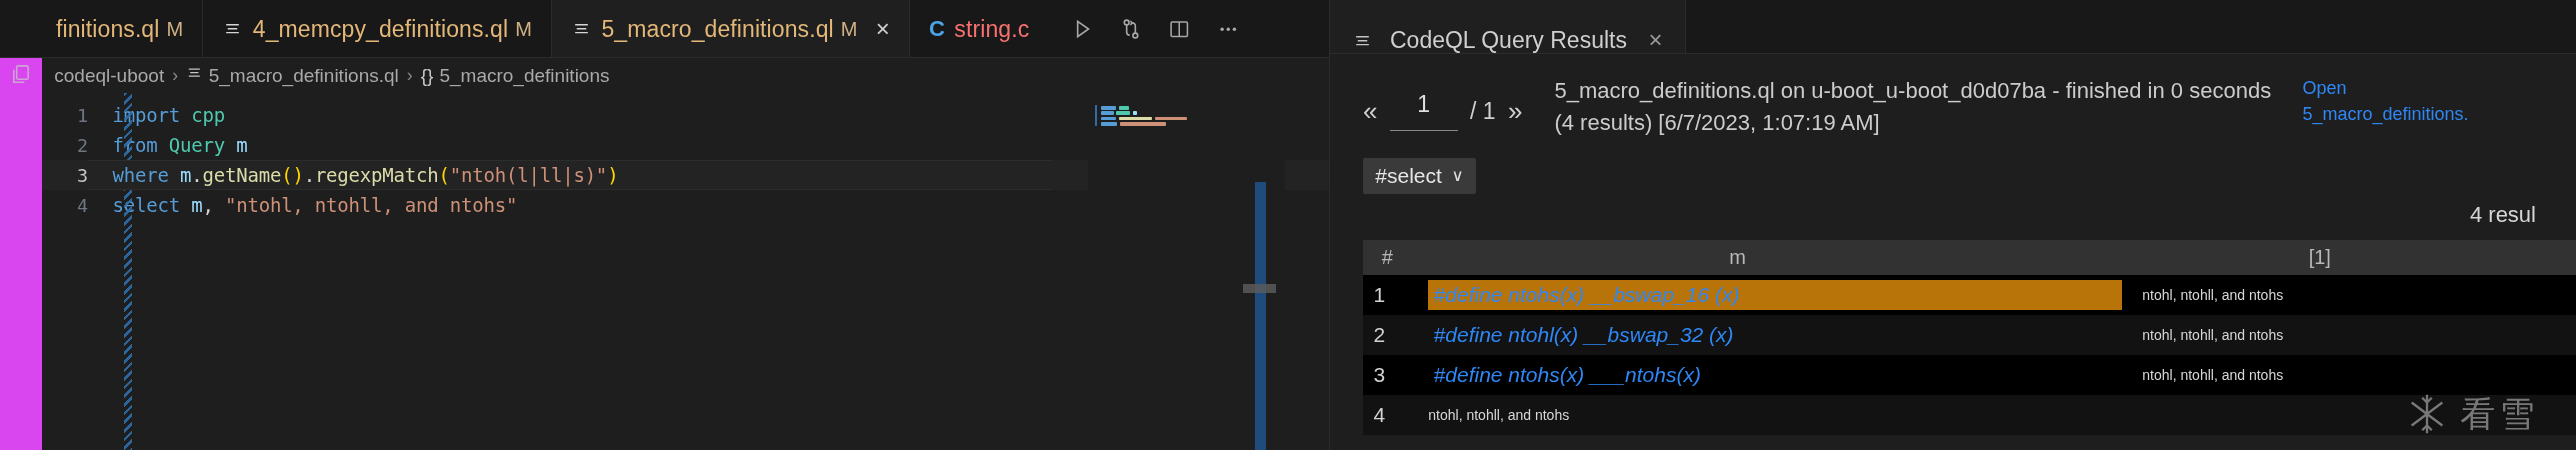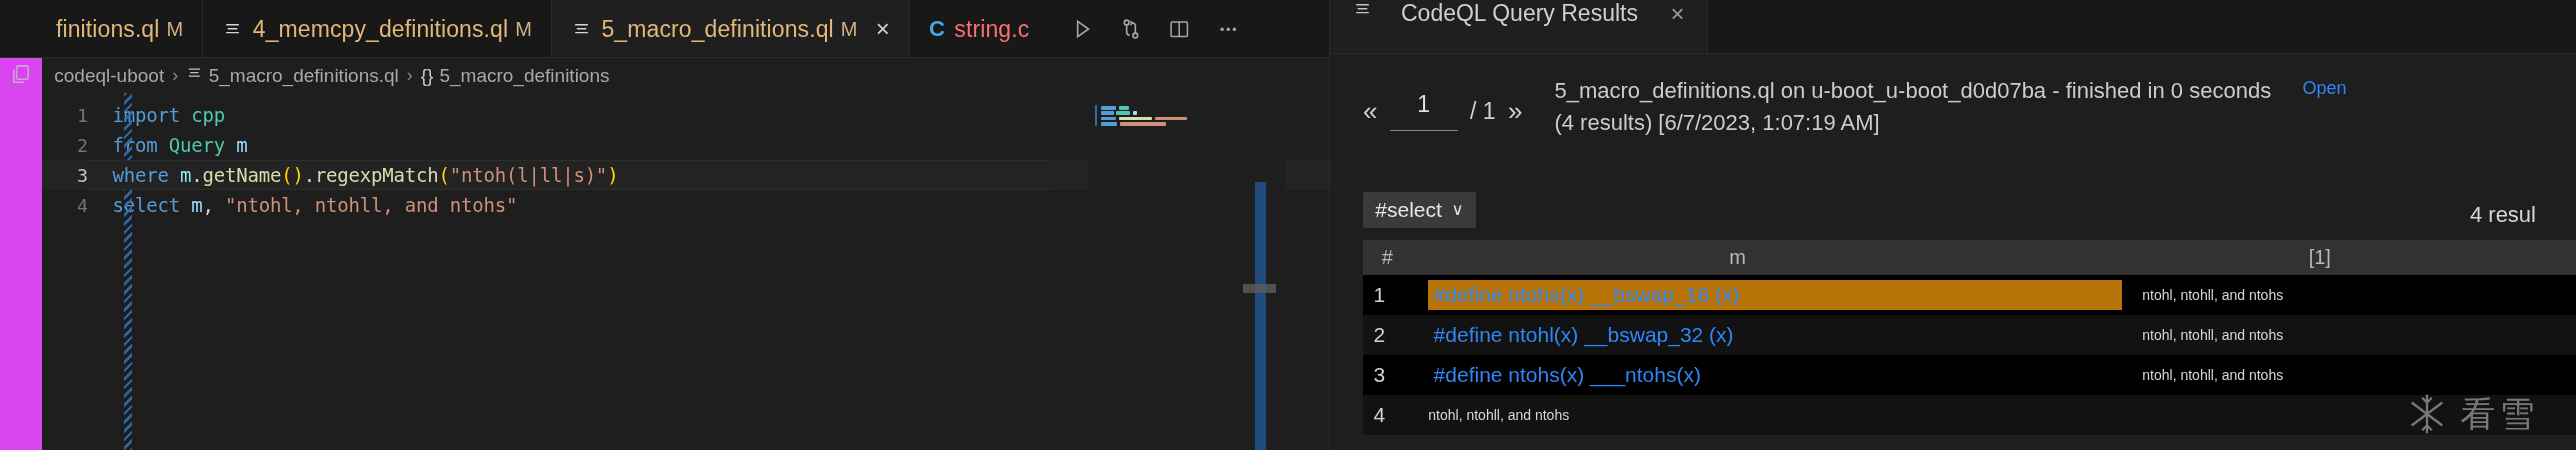--- a/index.html
+++ b/index.html
@@ -62,54 +62,54 @@
   .minimap { position:absolute; right:44px; top:0; width:197px; bottom:0; background:#1e1e1e; }
   .mm-line { height:5.3px; margin-left:7px; border-left:2.6px solid #2e6da8; padding-left:4.4px; display:flex; gap:2.6px; align-items:center;}
   .mm-seg { height:3.5px; border-radius:0.9px; }
   .overview { position:absolute; right:19px; top:89px; width:11.4px; height:361px; background:#1f4c7d; }
   .ovl-thumb { position:absolute; right:8.8px; top:191px; width:33px; height:8.8px; background:#5a5a5a; opacity:.85; }
 
   
   .results { flex:1; height:450px; background:#1e1e1e; position:relative; overflow:hidden; }
   .res-tabbar { height:54px; display:flex; align-items:stretch; background:#181818; position:relative; }
   .res-tabbar::after{content:"";position:absolute;left:0;right:0;bottom:0;height:0.9px;background:#2b2b2b;}
-  .res-tab { display:flex; align-items:flex-start; gap:29px; padding:0 23px; background:#1f1f1f; border-right:0.9px solid #2b2b2b;}
+  .res-tab { display:flex; align-items:flex-end; gap:18px; padding:0 23px; background:#1f1f1f; border-right:0.9px solid #2b2b2b;}
   .res-tab-label { font-size:23px; color:#cfcfcf; }
   .res-tab-close { font-size:24px; color:#9a9a9a; margin-left:3.5px; font-weight:300; }
 
   .res-body { position:absolute; left:0; right:0; top:54px; bottom:0; background:#1e1e1e; }
 
   .res-header { display:flex; align-items:flex-start; padding:21px 0 0 0; }
   .pager { display:flex; align-items:center; gap:12.3px; padding-left:33px; padding-top:16px; }
   .pg-arrow { font-size:26px; color:#d0d0d0; }
   .pg-input { width:68px; border:none; border-bottom:1.8px solid #8a8a8a; background:transparent;
               color:#e0e0e0; font-size:23px; text-align:center; font-family:"Liberation Sans",sans-serif;
               padding-bottom:12.3px; outline:none; }
   .pg-total { font-size:23px; color:#d0d0d0; }
   .run-info { margin-left:32px; max-width:718px; font-size:22px; line-height:1.45; color:#cccccc; }
   .open-link { margin-left:30px; font-size:18px; line-height:1.45; color:#2f87f5; width:228px; white-space:nowrap; overflow:hidden; }
 
-  .select-row { display:flex; align-items:flex-end; justify-content:space-between; padding:19px 40px 12.3px 33px; }
+  .select-row { display:flex; align-items:flex-start; justify-content:space-between; padding:19px 40px 12.3px 33px; }
   .select-box { display:flex; align-items:center; gap:9.6px; background:#3a3a3a; padding:6.1px 12.3px; border-radius:1.8px; }
   .select-label { font-size:21px; color:#e6e6e6; }
   .chev { font-size:16.6px; color:#e0e0e0; }
   .result-count { font-size:22px; color:#d6d6d6; white-space:nowrap;margin-top:44px; }
 
   .table { margin-left:33px; }
   .thead { display:flex; background:#323232; height:35px; align-items:center; }
   .th { font-size:20px; color:#b9b9b9; text-align:center; }
   .th.c-num { width:53px; }
   .th.c-m { width:714px; }
   .th.c-one { width:561px; }
   .trow { display:flex; align-items:center; height:40px; }
   .trow.odd { background:#000000; }
   .trow.even { background:#121212; }
   .td-num { width:53px; font-size:21px; color:#d2d2d2; padding-left:10.5px; }
   .td-m { width:714px; font-size:21px; color:#2f87f5; padding-left:12.3px; white-space:nowrap; }
-  .td-m .inner { display:inline-block; padding:2.6px 5.3px; }
+  .td-m .inner { display:inline-block; padding:2.6px 5.3px;font-style:italic; }
   .trow.selected .td-m .inner { background:#b87309; color:#2f87f5; width:694px; }
   .td-one { font-size:14px; color:#d8d8d8; padding-left:12.3px; white-space:nowrap; }
 
   .watermark { position:absolute; right:37px; bottom:12.3px; display:flex; align-items:center; gap:10.5px; opacity:.6; }
   .wm-logo { width:46px; height:46px; }
   .wm-text { font-size:35px; color:#bdbdbd; letter-spacing:4.4px; font-family:"DejaVu Sans",sans-serif; }
 </style>
 </head>
 <body>
 
@@ -287,20 +287,21 @@
       <div class="res-header">
         <div class="pager">
           <span class="pg-arrow">«</span>
           <input class="pg-input" value="1" style="">
           <span class="pg-total">/ 1</span>
           <span class="pg-arrow">»</span>
         </div>
         <div class="run-info">5_macro_definitions.ql on u-boot_u-boot_d0d07ba - finished in 0 seconds (4 results) [6/7/2023, 1:07:19 AM]</div>
         <div class="open-link">
           <span>Open</span><br>
+          <span>5_macro_definitions.</span>
         </div>
       </div>
 
       <div class="select-row">
         <div class="select-box">
           <span class="select-label">#select</span>
           <span class="chev">∨</span>
         </div>
         <div class="result-count">4 resul</div>
       </div>

